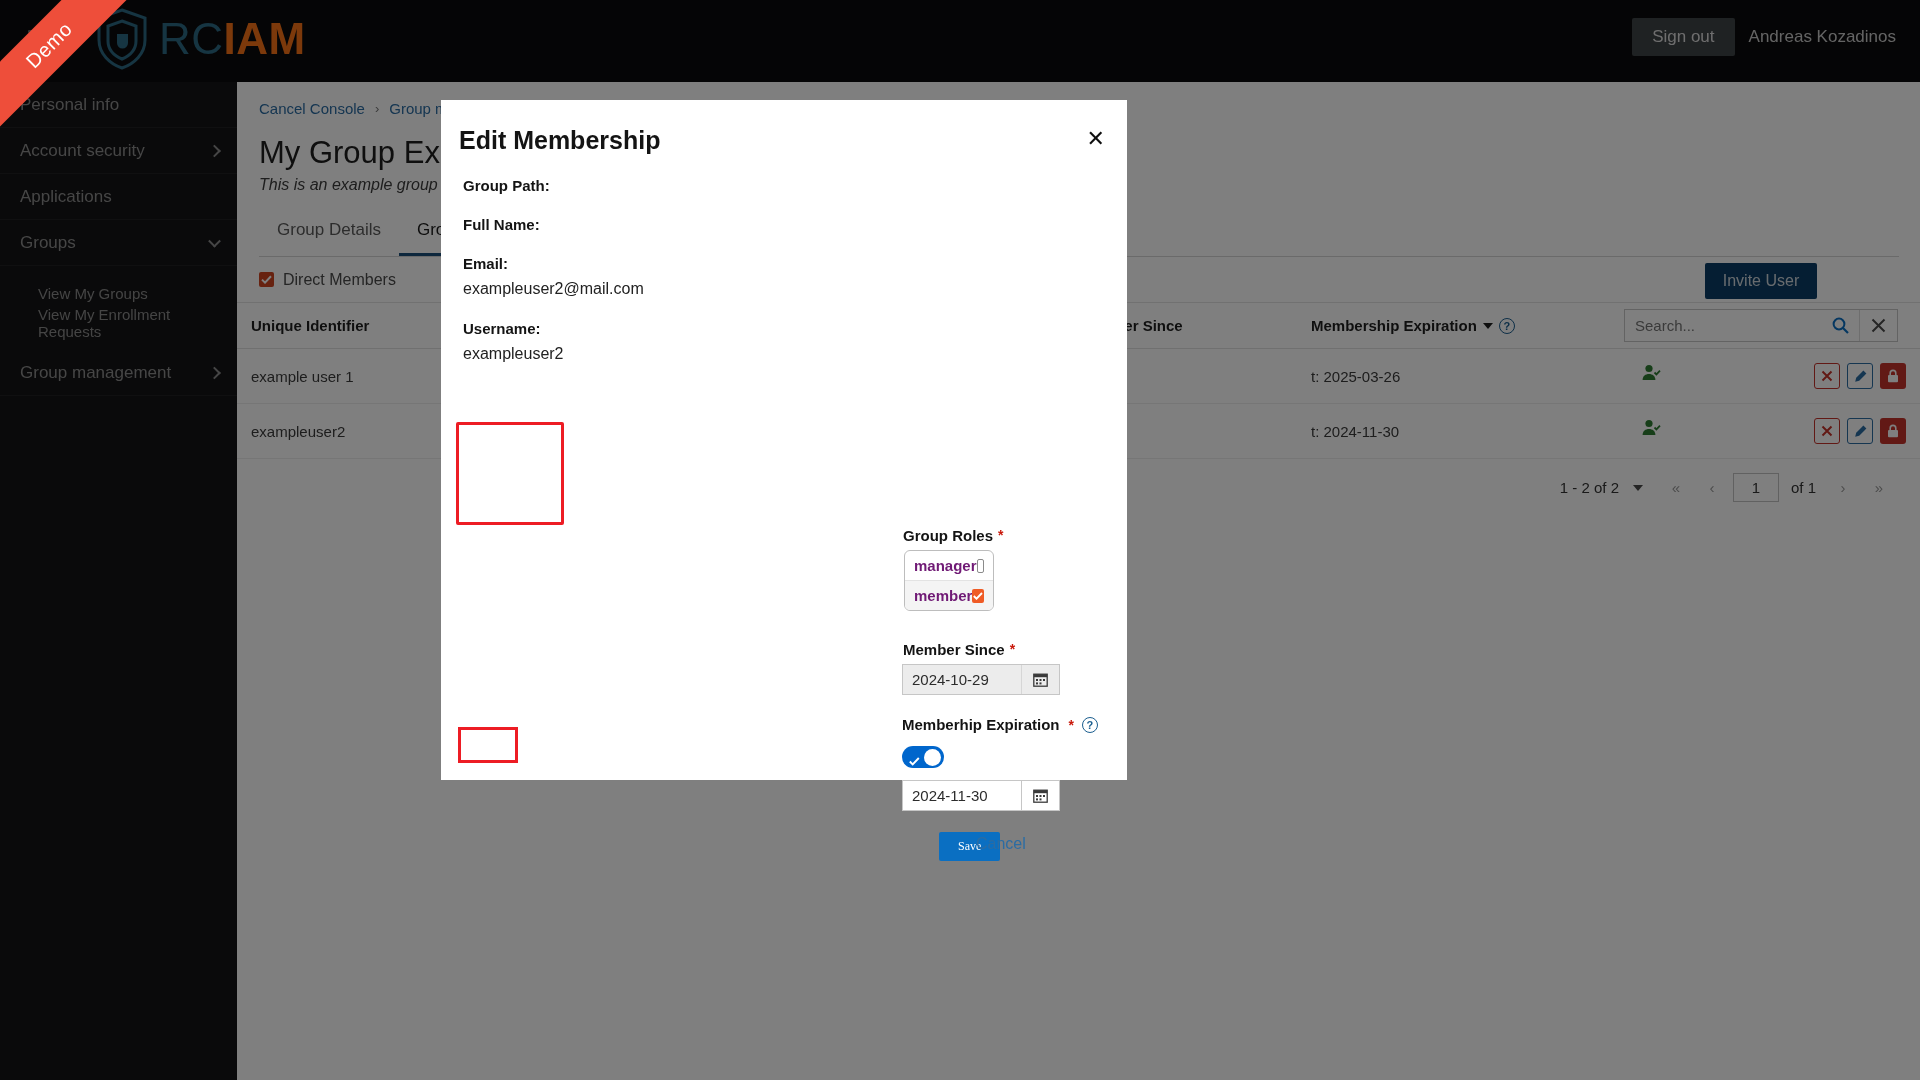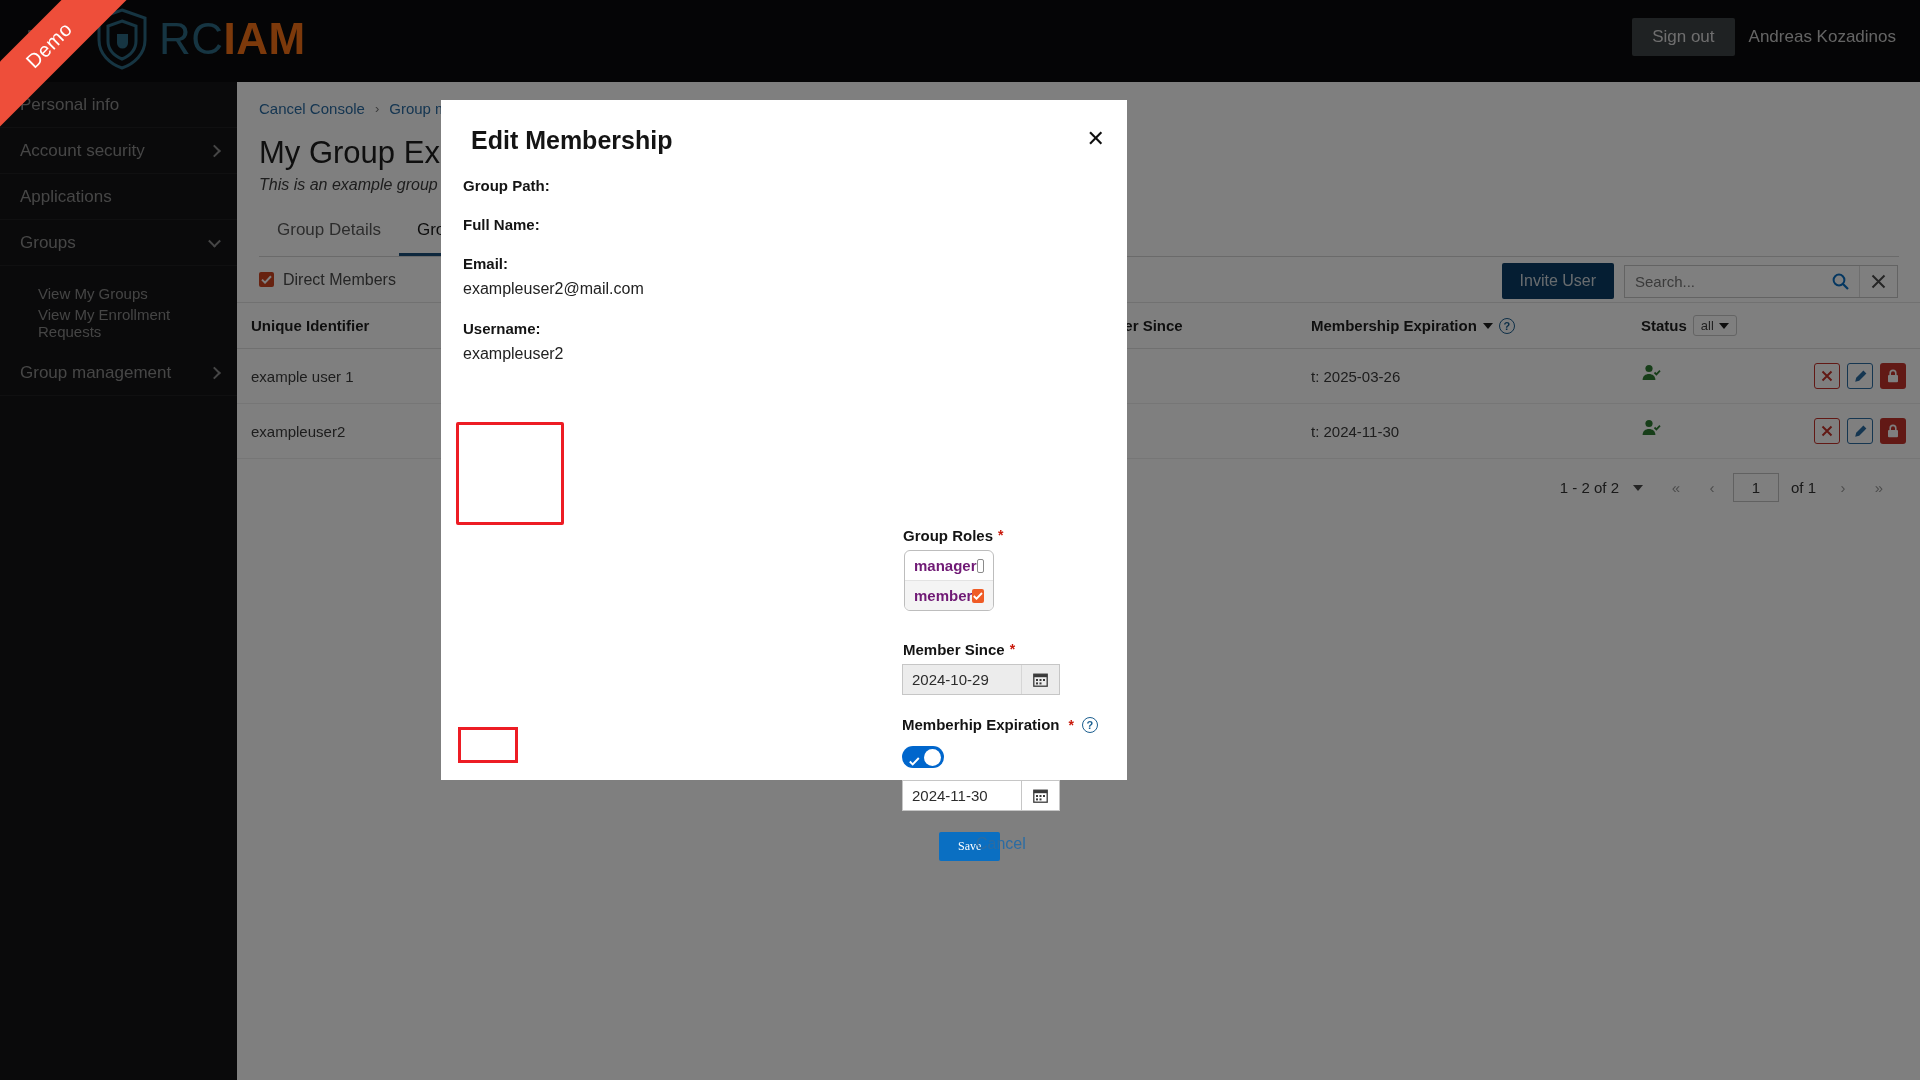--- a/index.html
+++ b/index.html
@@ -121,21 +121,21 @@
   }
   .chk-box {
     width: 15px; height: 15px; background: #cf4520; border-radius: 2px;
     display: inline-flex; align-items: center; justify-content: center;
     margin-right: 9px;
   }
   .chk-box svg { display: block; }
   .toolbar-label { font-size: 16px; color: #4a4a4a; }
   .toolbar-right {
     position: absolute; right: 22px; top: 6px;
-    display: flex; align-items: center; gap: 10px;
+    display: flex; align-items: center; gap: 10px; flex-direction: column;
   }
   .invite-btn {
     background: #0b3d66; color: #cfd7dd; border: none;
     padding: 9px 18px; font-size: 16px; cursor: pointer; border-radius: 2px;
     font-family: "Liberation Sans", sans-serif;
   }
   .search-wrap {
     display: flex; align-items: center;
     border: 1px solid #c7c7c7; background: #fff; height: 33px;
   }
@@ -211,21 +211,21 @@
     background: rgba(0,0,0,0.5); z-index: 40;
   }
   .modal {
     position: absolute; left: 441px; top: 100px;
     width: 686px; height: 680px;
     background: #fff; z-index: 50;
     padding: 0;
   }
   .modal-title {
     font-size: 25px; font-weight: 700; color: #141414;
-    padding: 26px 0 0 30px;
+    padding: 26px 0 0 18px;
   }
   .modal-close {
     position: absolute; right: 22px; top: 28px;
     font-size: 22px; color: #0f0f0f; cursor: pointer; background: none; border: none;
     line-height: 1; font-family: "Liberation Sans", sans-serif;
   }
   .field-label {
     font-size: 15px; font-weight: 700; color: #141414;
     padding: 22px 0 0 22px;
   }

